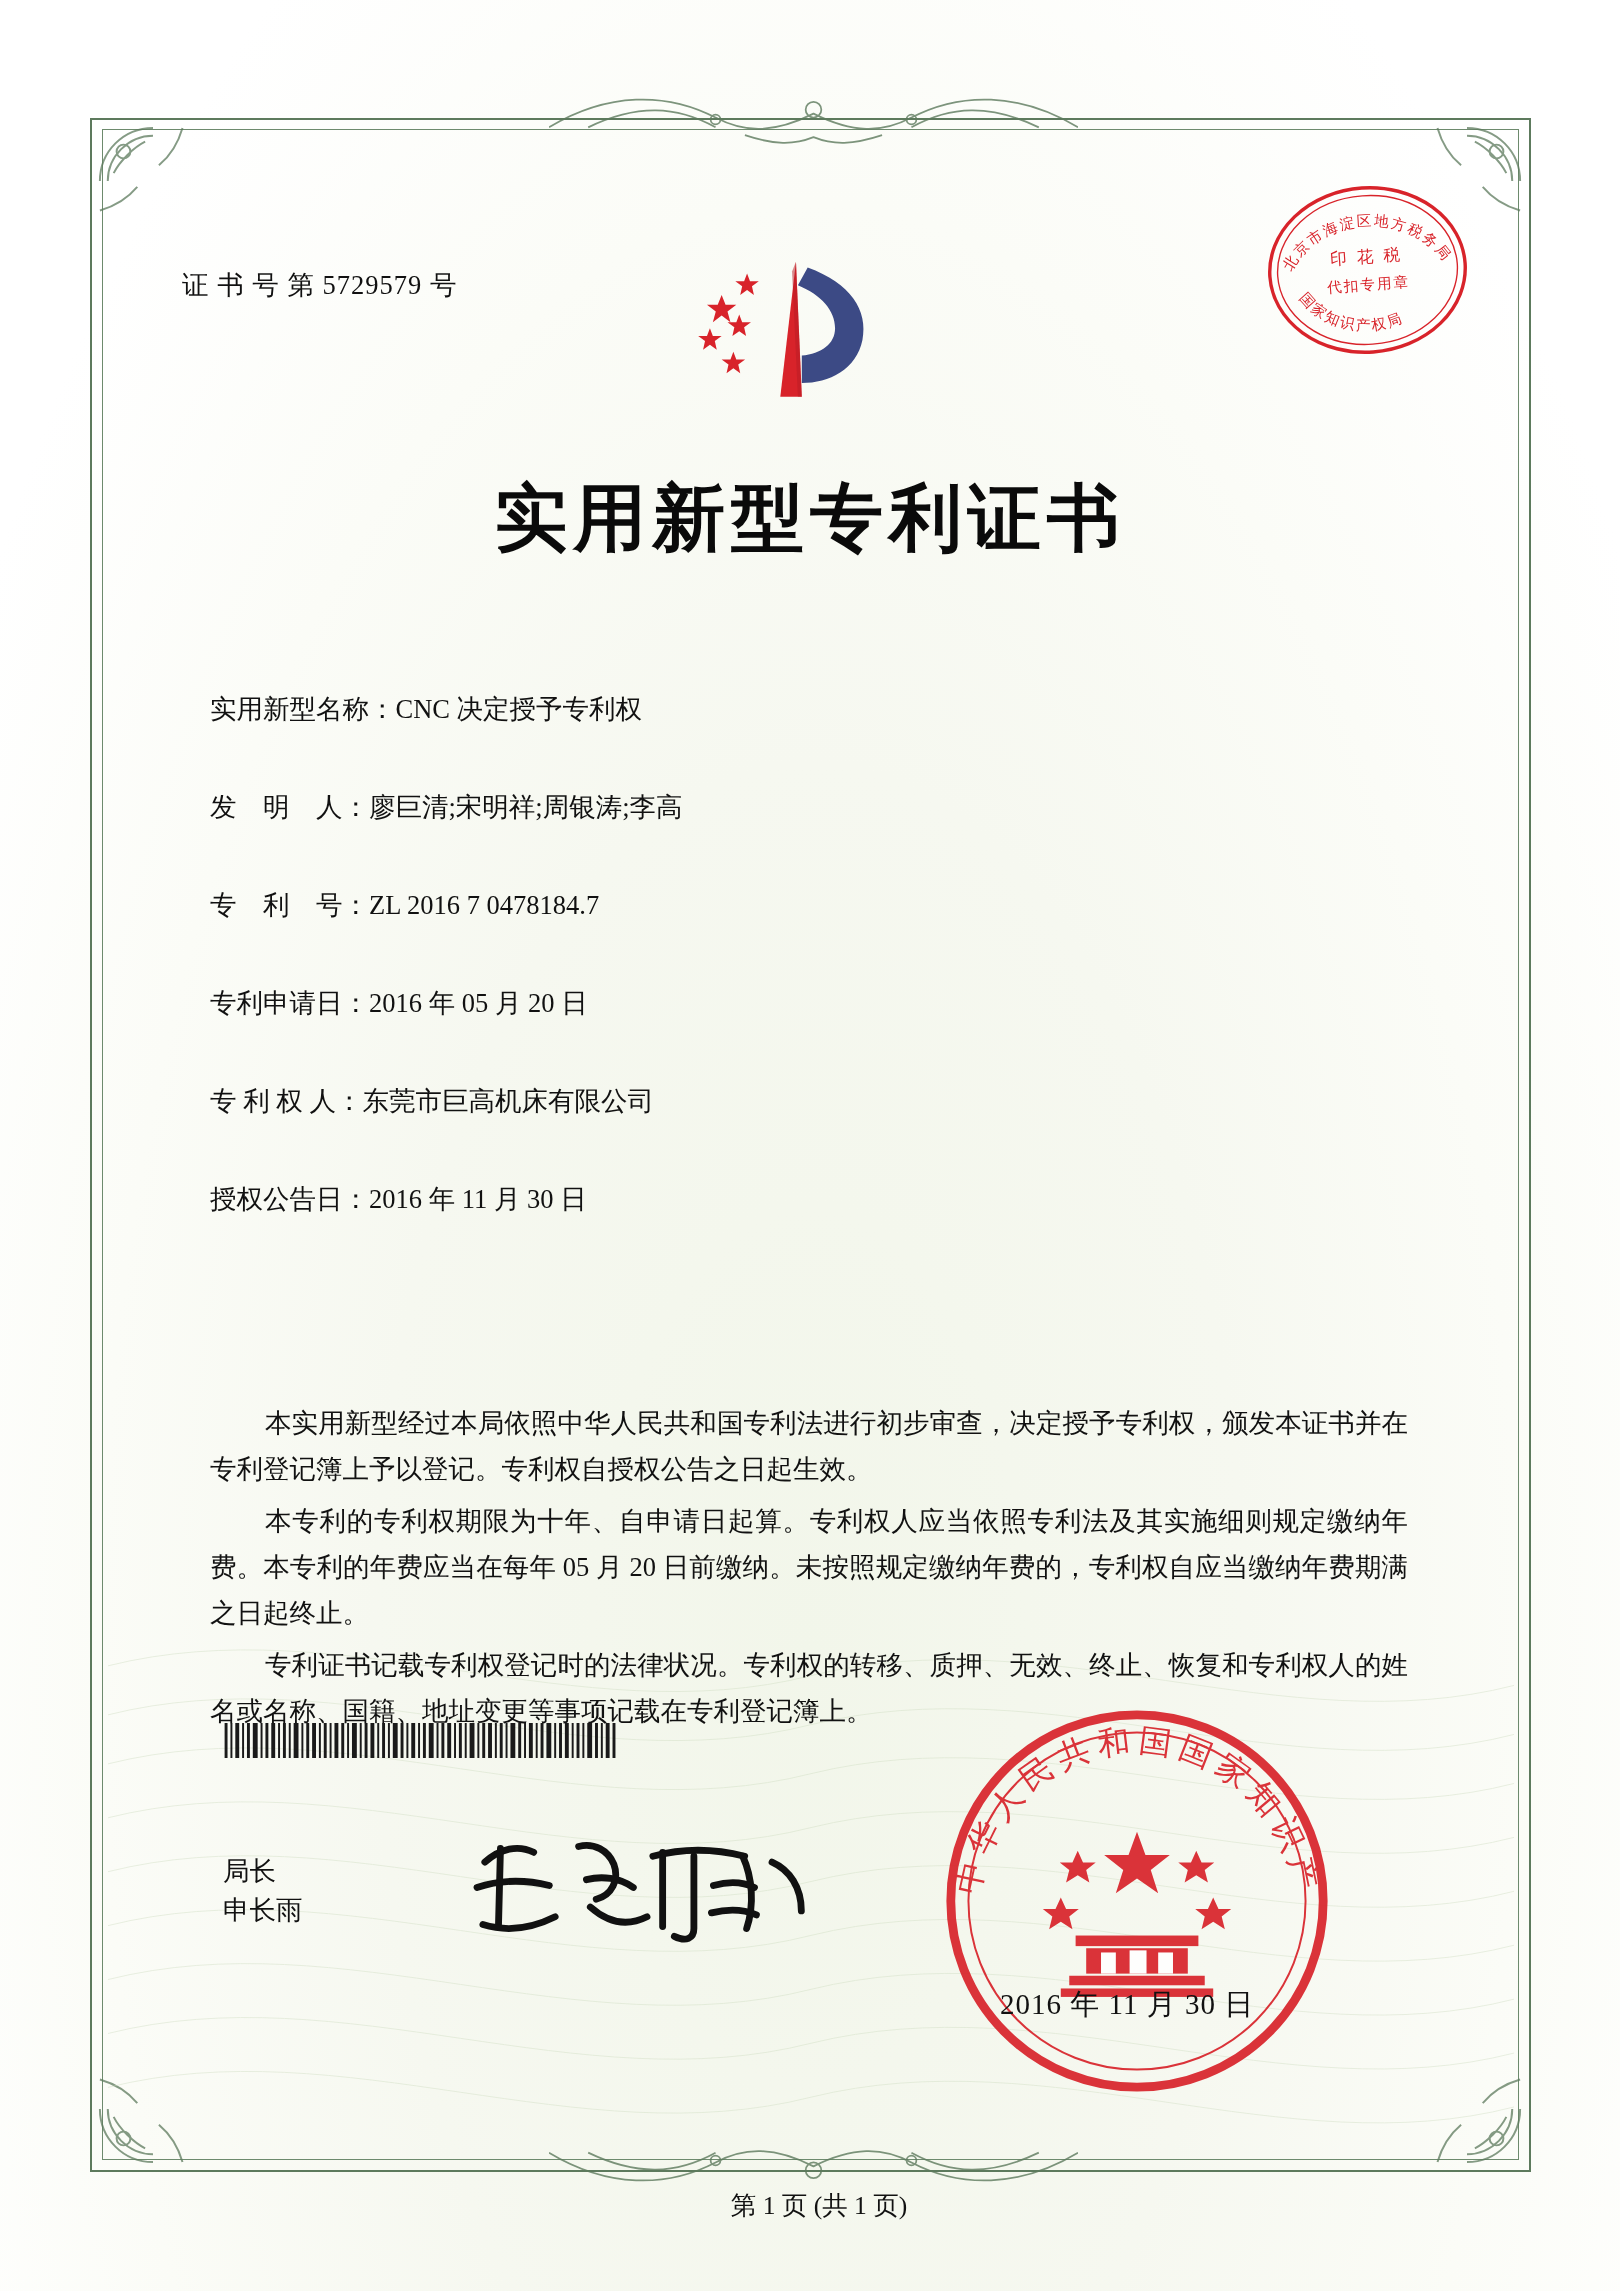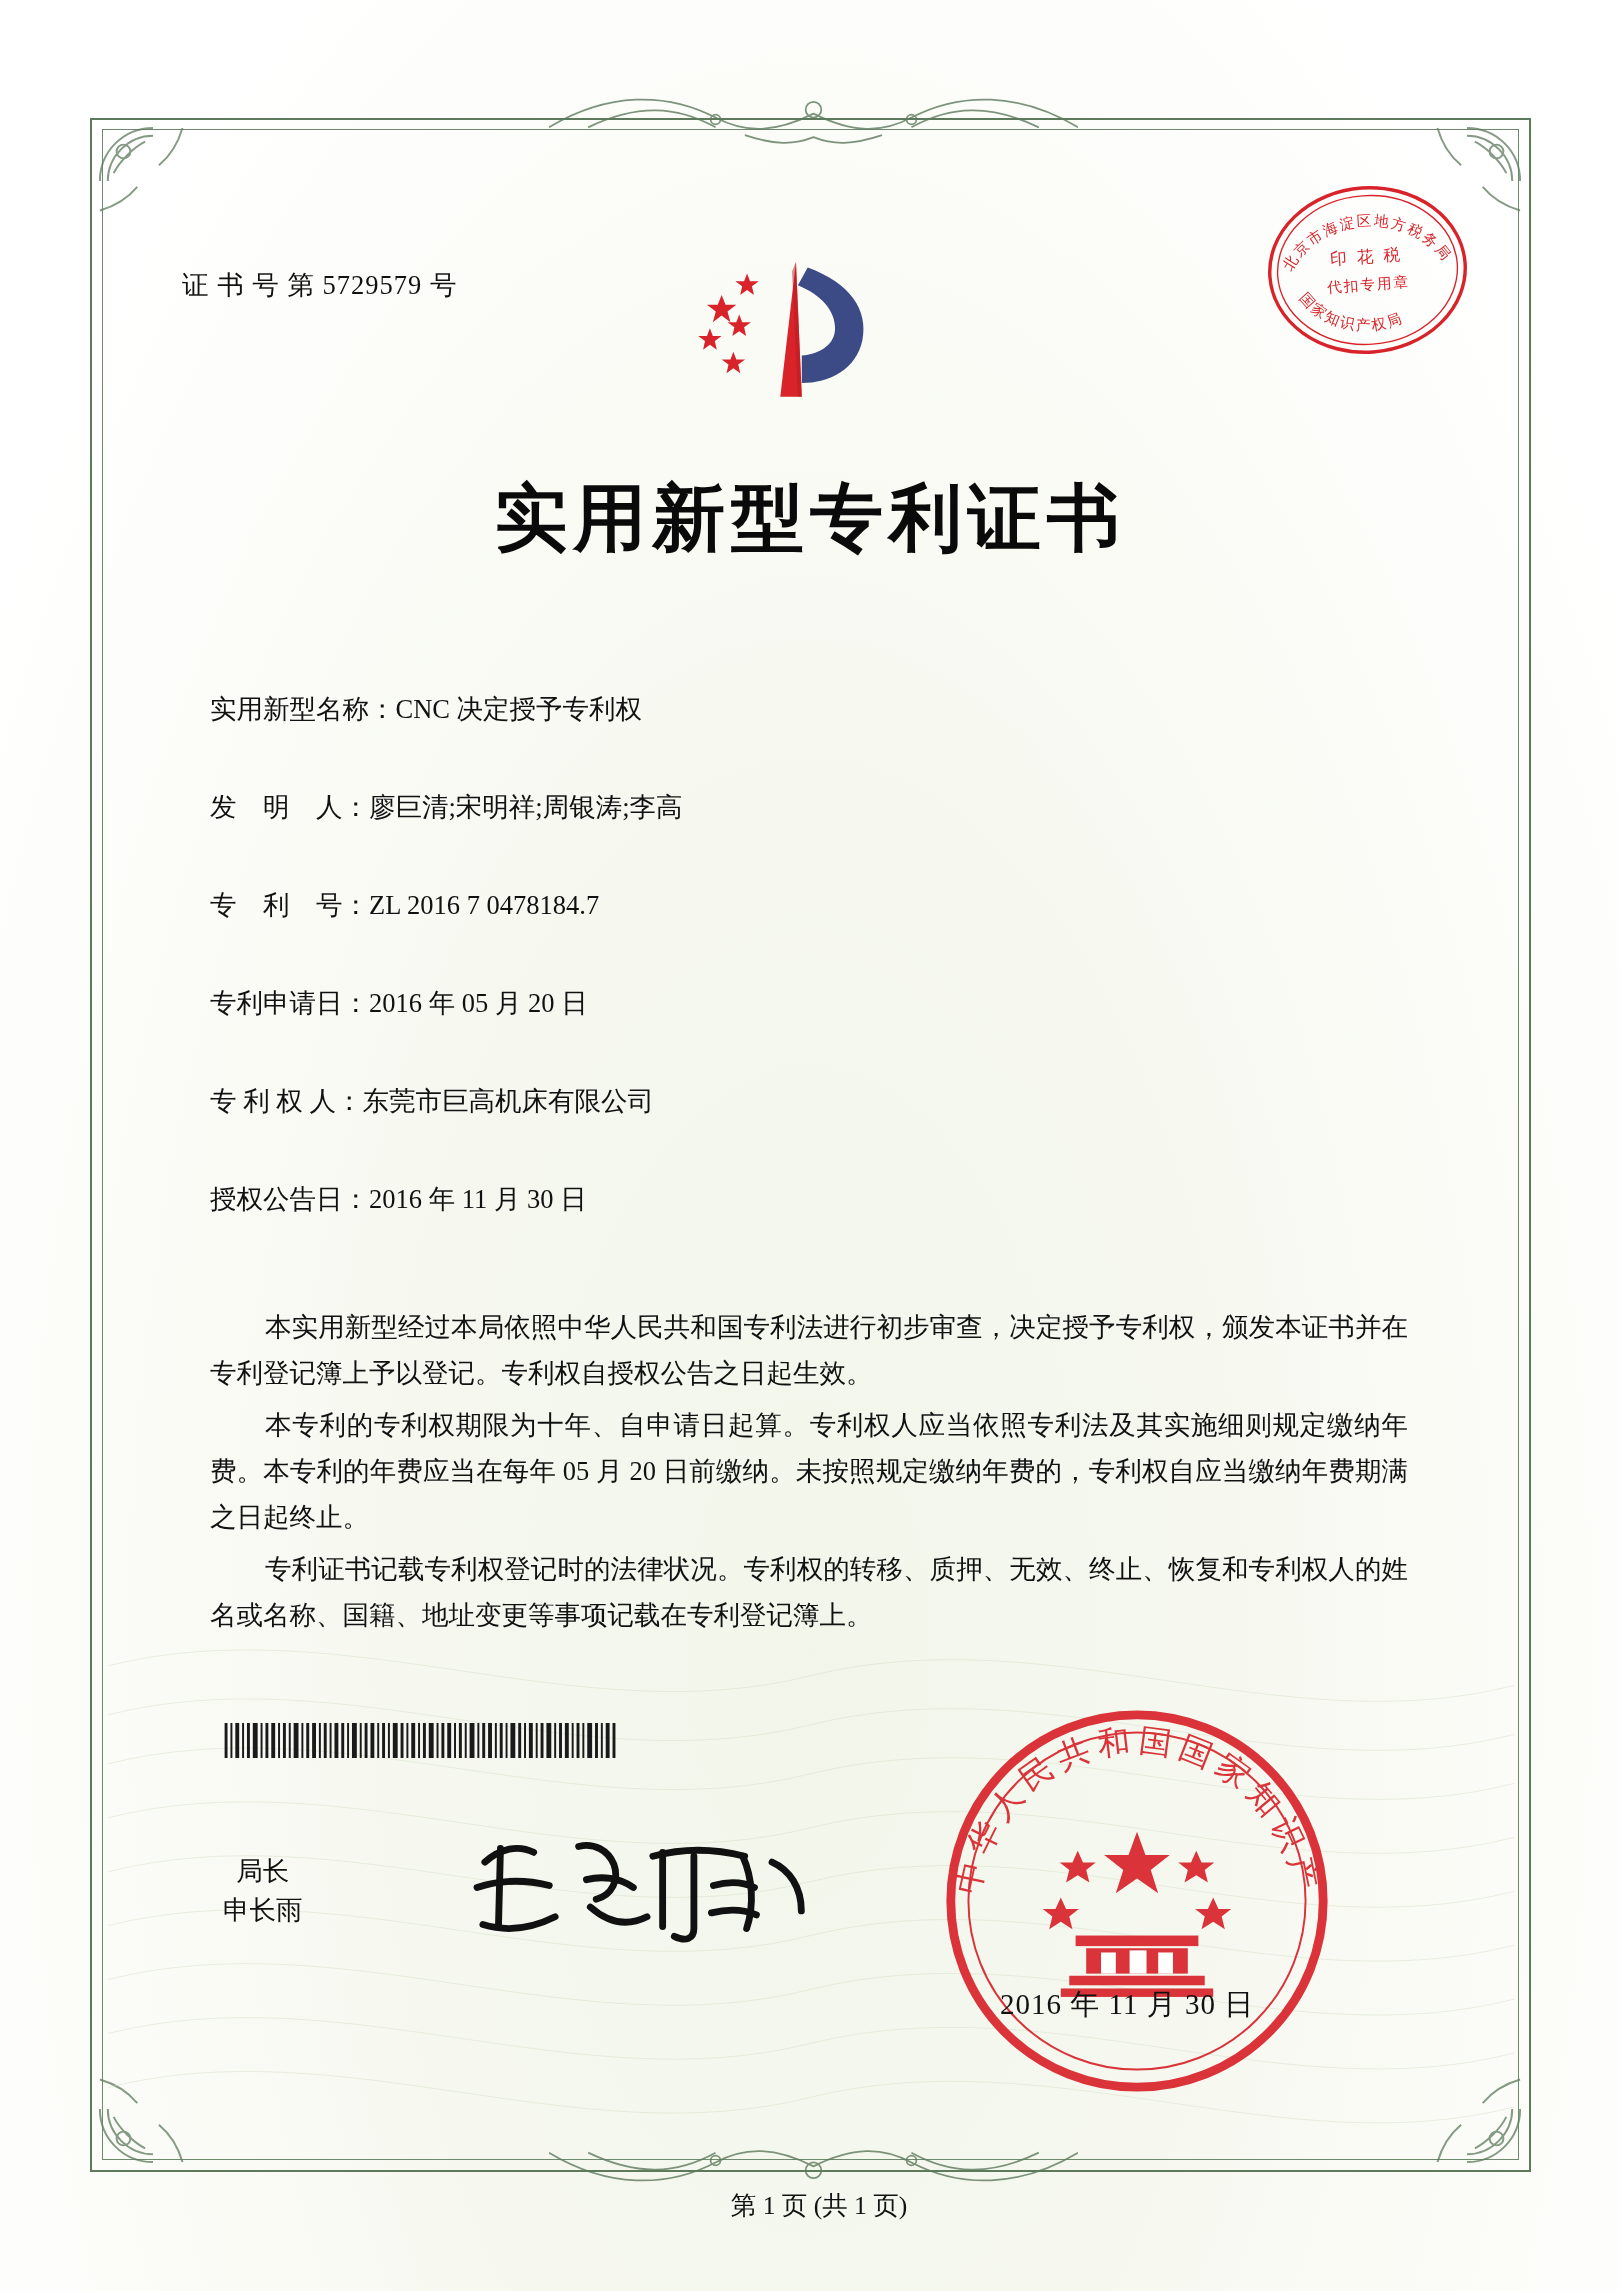--- a/index.html
+++ b/index.html
@@ -110,21 +110,21 @@
   }
   .field .lbl {
     display: inline-block;
   }
   .field .val {
     display: inline-block;
   }
 
   .paras {
     position: absolute;
-    left: 210px; top: 1304px;
+    left: 210px; top: 1400px;
     width: 1198px;
     font-size: 26.5px;
     line-height: 46px;
     color: #111;
     text-align: justify;
   }
   .paras p {
     margin: 0 0 5.9px 0;
     text-indent: 55px;
   }
@@ -134,21 +134,20 @@
     left: 223px; top: 1723px;
     width: 396px; height: 35px;
   }
 
   .signature-block {
     position: absolute;
     left: 223px; top: 1852px;
     font-size: 26.5px;
     line-height: 39px;
     color: #111;
-    text-align: center;
   }
   .sign-img {
     position: absolute;
     left: 461px; top: 1823px;
     width: 372px; height: 127px;
   }
 
   .stamp-main {
     position: absolute;
     left: 941px; top: 1705px;

